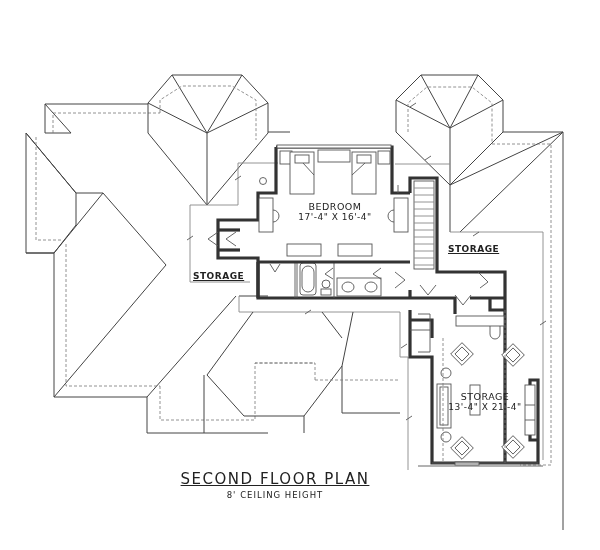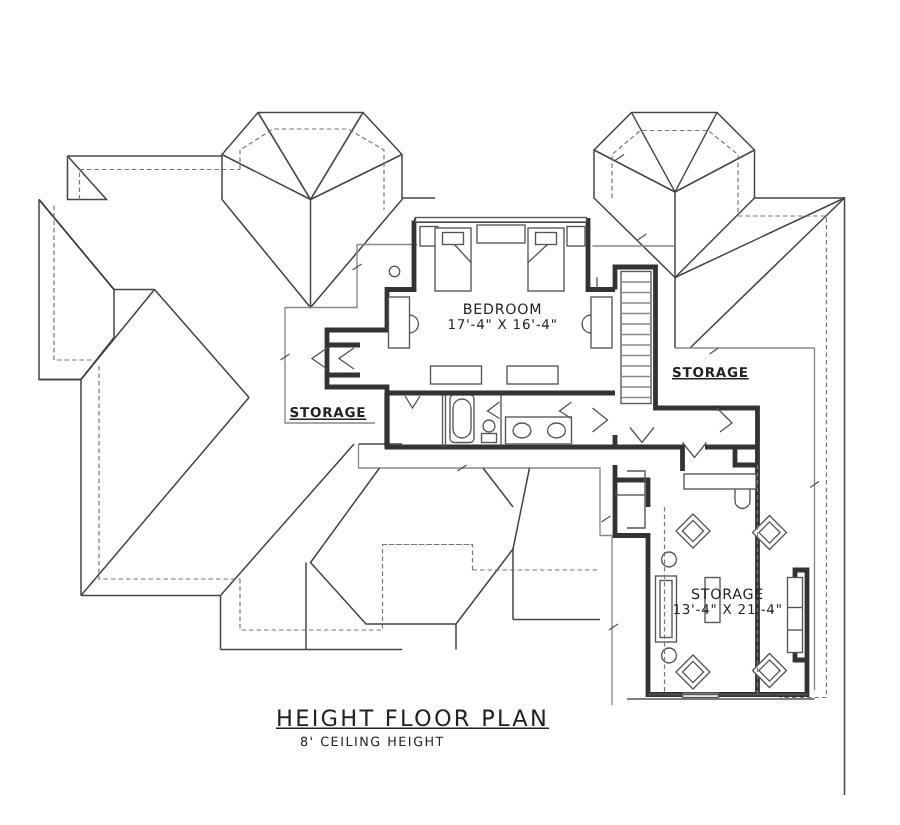--- a/index.html
+++ b/index.html
@@ -9,21 +9,21 @@
   .dash { fill: none; stroke: #777; stroke-width: 0.8; stroke-dasharray: 3 2; }
   .wall { fill: none; stroke: #333; stroke-width: 3.2; stroke-linejoin: miter; }
   .thin { fill: none; stroke: #555; stroke-width: 0.9; }
   .furn { fill: #fff; stroke: #555; stroke-width: 0.9; }
   .grey { fill: none; stroke: #888; stroke-width: 0.9; }
   .lbl { position: absolute; font-family: "DejaVu Sans", sans-serif; color: #222; white-space: nowrap; letter-spacing: 0.5px; }
   .room-name { font-size: 9.5px; text-align: center; }
   .room-dim { font-size: 9px; text-align: center; }
   .storage { font-size: 9px; text-decoration: underline; font-weight: bold; }
   .title { font-size: 15px; text-decoration: underline; letter-spacing: 1.5px; text-align: center; }
-  .subtitle { font-size: 8.5px; letter-spacing: 1px; text-align: left; }
+  .subtitle { font-size: 8.5px; letter-spacing: 1px; text-align: center; }
 </style>
 </head>
 <body>
 
 <svg id="plan" viewBox="0 0 600 550" xmlns="http://www.w3.org/2000/svg">
 
   <g>
 
     <polyline class="roof" points="45,104 148,104"></polyline>
     <polyline class="roof" points="45,104 45,133 71,133 45,104"></polyline>
@@ -205,14 +205,14 @@
 
 <div class="lbl room-name" style="left:305px; top:201px; width:60px;">BEDROOM</div>
 <div class="lbl room-dim" style="left:290px; top:212px; width:90px;">17'-4" X 16'-4"</div>
 
 <div class="lbl room-name" style="left:450px; top:391px; width:70px;">STORAGE</div>
 <div class="lbl room-dim" style="left:440px; top:402px; width:90px;">13'-4" X 21'-4"</div>
 
 <div class="lbl storage" style="left:193px; top:271px;">STORAGE</div>
 <div class="lbl storage" style="left:448px; top:244px;">STORAGE</div>
 
-<div class="lbl title" style="left:160px; top:470px; width:230px;">HEIGHT FLOOR PLAN</div>
+<div class="lbl title" style="left:160px; top:470px; width:230px;">SECOND FLOOR PLAN</div>
 <div class="lbl subtitle" style="left:200px; top:490px; width:150px;">8' CEILING HEIGHT</div>
 
 </body></html>

